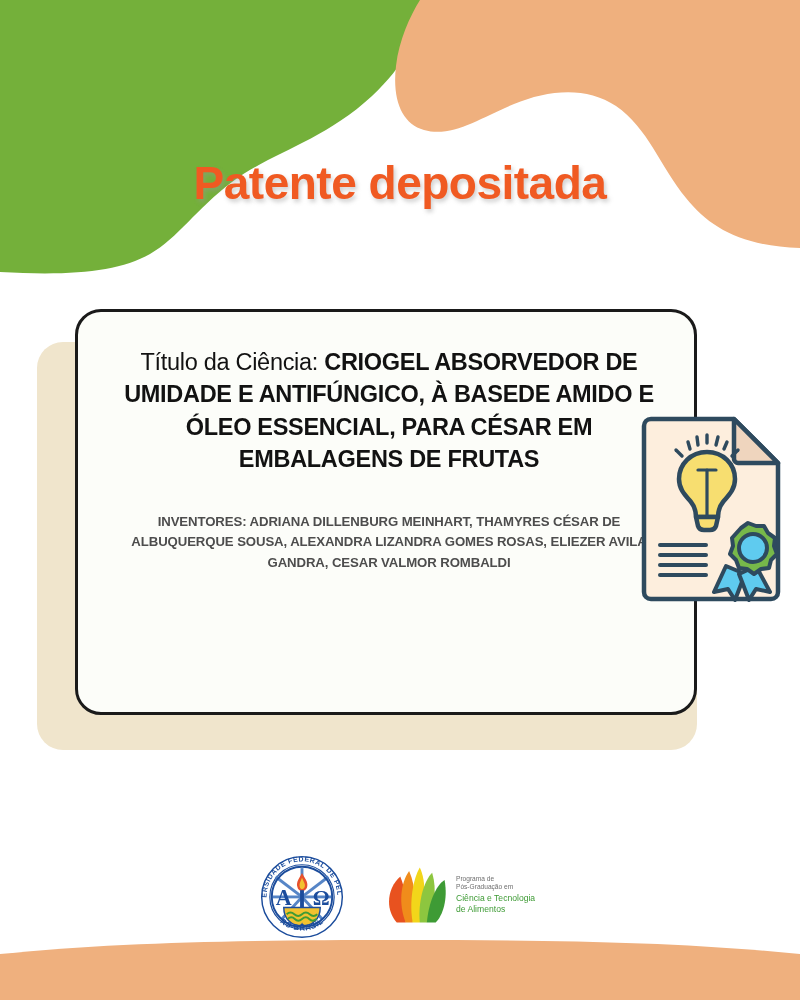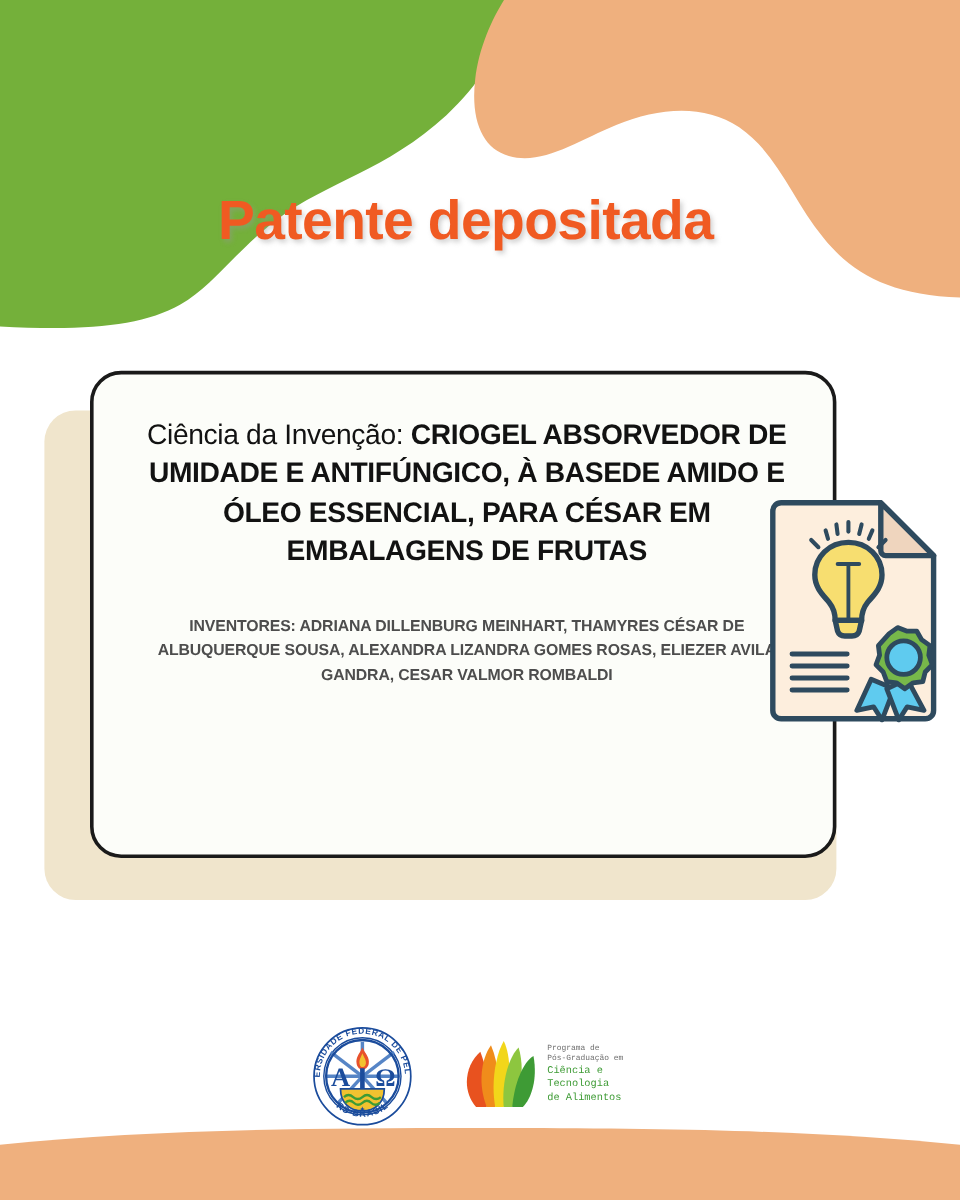--- a/index.html
+++ b/index.html
@@ -25,21 +25,21 @@
     position: absolute;
     inset: 0;
     width: 800px;
     height: 1000px;
     pointer-events: none;
   }
 
   
   .headline-wrap {
     position: absolute;
-    left: 0;
+    left: 12px;
     top: 158px;
     width: 776px;
     text-align: center;
     z-index: 5;
   }
   .headline {
     display: inline-block;
     font-family: "Liberation Sans", sans-serif;
     font-size: 46px;
     font-weight: 700;
@@ -128,21 +128,21 @@
     height: 110px;
     display: flex;
     align-items: center;
     justify-content: center;
     gap: 36px;
     z-index: 5;
   }
   .logo-ufpel { width: 96px; height: 104px; }
   .logo-ppg   { width: 160px; height: 78px; display: flex; align-items: center; gap: 6px; }
   .ppg-mark   { width: 64px; height: 62px; flex: 0 0 auto; }
-  .ppg-text   { font-family: Liberation Mono, monospace; line-height: 1.25; }
+  .ppg-text   { font-family: Liberation Sans, sans-serif; line-height: 1.25; }
   .ppg-text .l1 { font-size: 6.6px; color: #6E6E6E; font-weight: 400; display:block; }
   .ppg-text .l2 { font-size: 8.6px; color: #3E9B35; font-weight: 400; display:block; margin-top:1px; }
 
   
   .bottom-band {
     position: absolute;
     left: 0;
     bottom: 0;
     width: 800px;
     height: 60px;
@@ -173,21 +173,21 @@
   <div class="headline-wrap">
     <span class="headline">Patente depositada</span>
   </div>
 
   <div class="card-shadow"></div>
 
   <div class="card">
     <div class="card-inner">
 
       <div class="invention-title">
-        <span class="lbl">Ciência da Invenção: </span><span class="val">CRIOGEL ABSORVEDOR DE UMIDADE E ANTIFÚNGICO, À BASEDE AMIDO E ÓLEO ESSENCIAL, PARA CÉSAR EM EMBALAGENS DE FRUTAS</span>
+        <span class="lbl">Título da Ciência: </span><span class="val">CRIOGEL ABSORVEDOR DE UMIDADE E ANTIFÚNGICO, À BASEDE AMIDO E ÓLEO ESSENCIAL, PARA CÉSAR EM EMBALAGENS DE FRUTAS</span>
       </div>
 
       <div class="inventors">INVENTORES: ADRIANA DILLENBURG MEINHART, THAMYRES CÉSAR DE ALBUQUERQUE SOUSA, ALEXANDRA LIZANDRA GOMES ROSAS,  ELIEZER AVILA GANDRA, CESAR VALMOR ROMBALDI</div>
 
     </div>
   </div>
 
   <svg class="patent-icon" viewBox="0 0 146 186" xmlns="http://www.w3.org/2000/svg">
 
     <path d="M6,10 C6,6 9,3 13,3 L96,3 L140,47 L140,176 C140,180 137,183 133,183

